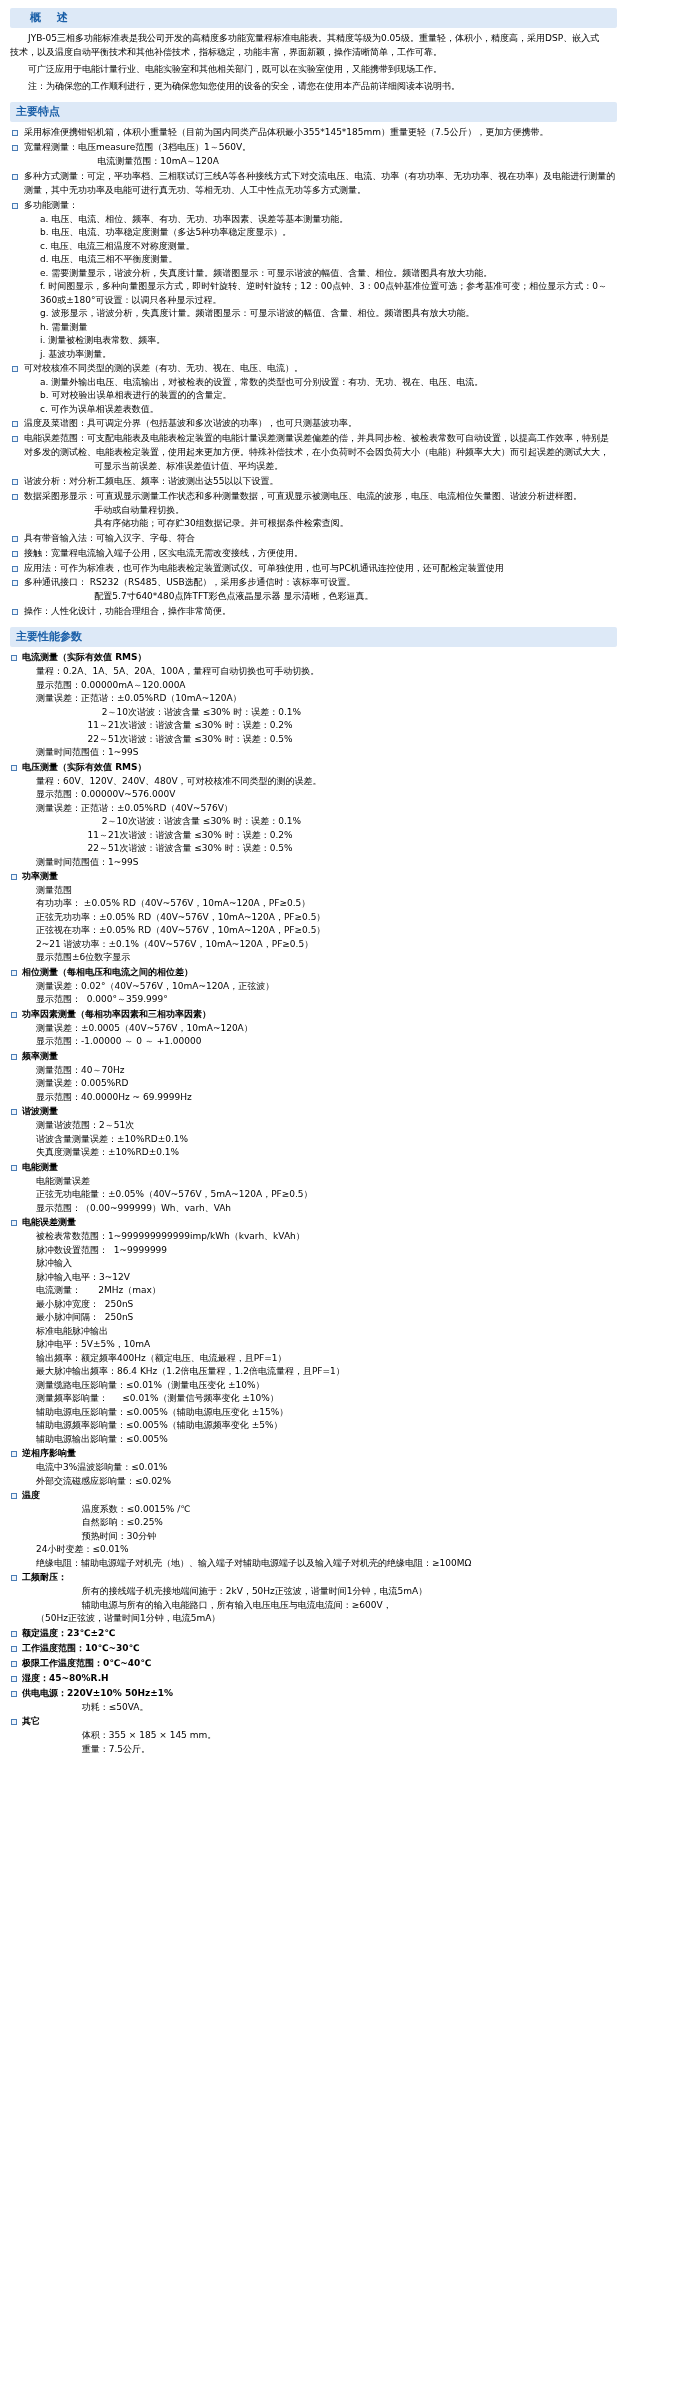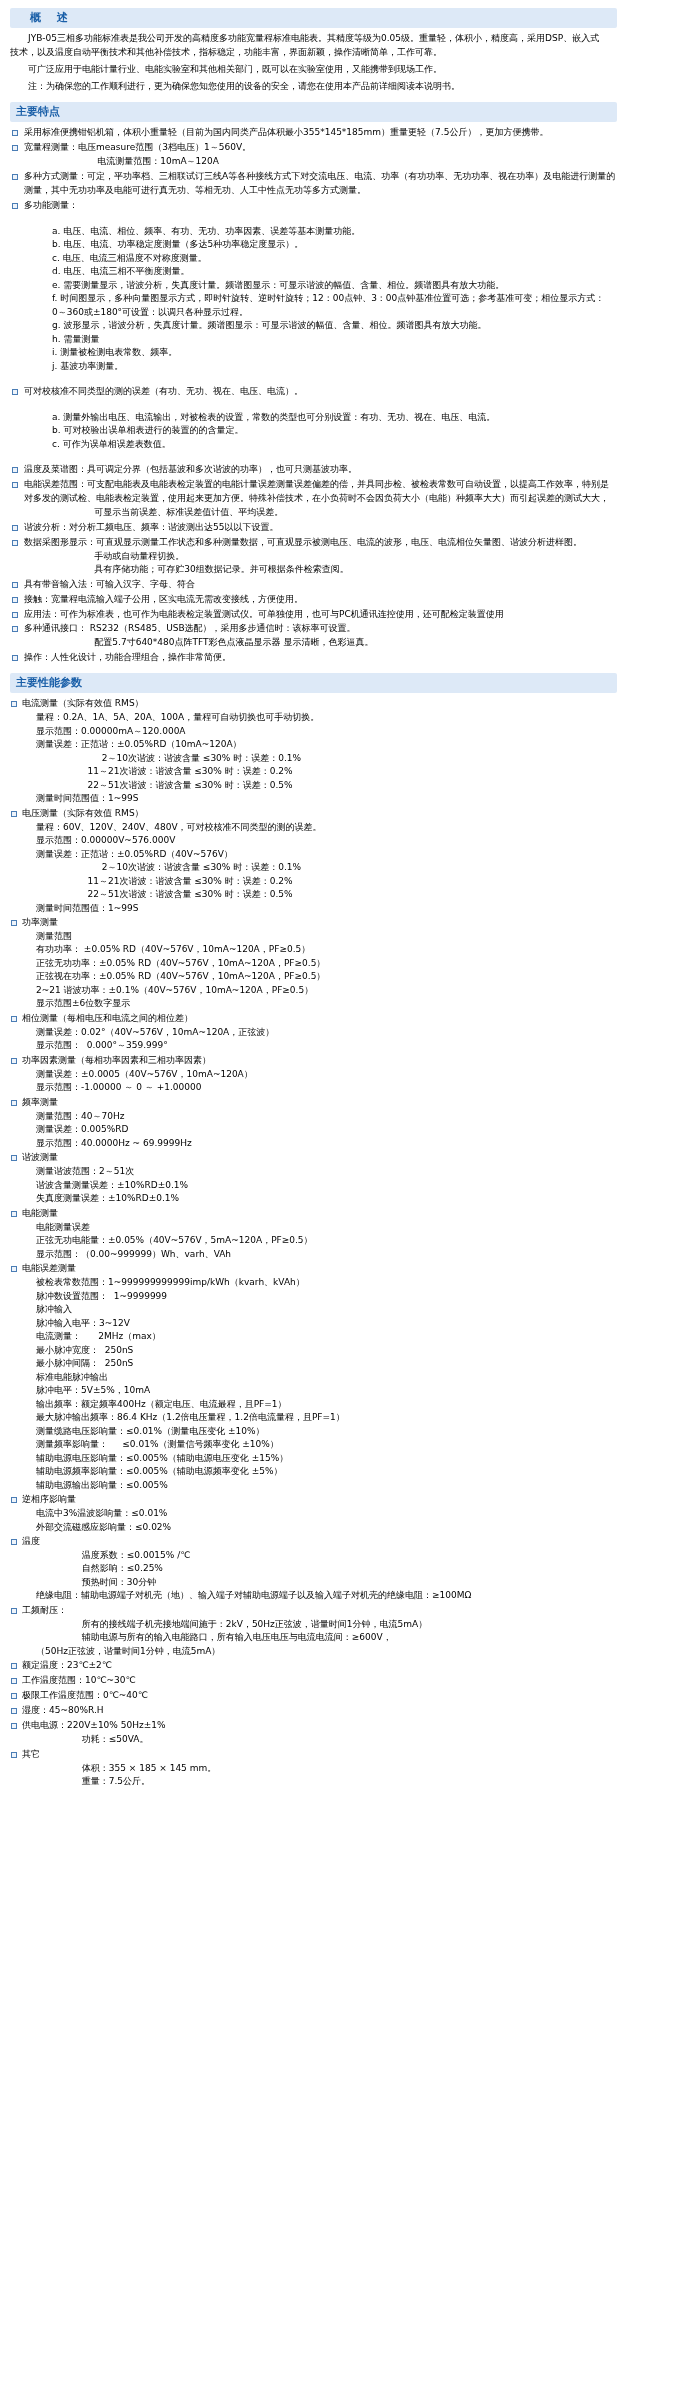--- a/index.html
+++ b/index.html
@@ -54,21 +54,21 @@
   .feature-item > .bullet-sq {
     position: absolute;
     left: 2px;
     top: 4px;
     width: 6px;
     height: 6px;
     border: 1px solid #4a7db5;
     background: #eef4fb;
   }
   .sub-list {
-    margin: 12px;
+    margin: 0;
     padding: 0;
     list-style: none;
   }
   .sub-item {
     padding-left: 16px;
     line-height: 1.5;
   }
   .spec-list {
     margin: 0;
     padding: 0;
@@ -82,21 +82,21 @@
   .spec-block > .bullet-sq {
     position: absolute;
     left: 1px;
     top: 4px;
     width: 6px;
     height: 6px;
     border: 1px solid #4a7db5;
     background: #eef4fb;
   }
   .spec-head {
-    font-weight: normal;
+    font-weight: bold;
     line-height: 1.55;
   }
   .spec-line {
     padding-left: 14px;
     line-height: 1.5;
   }
   .nowrap { white-space: pre-wrap; }
 </style>
 </head>
 <body>
@@ -310,20 +310,21 @@
       <div class="spec-line nowrap">电流中3%温波影响量：≤0.01%</div>
       <div class="spec-line nowrap">外部交流磁感应影响量：≤0.02%</div>
     </li>
 
     <li class="spec-block">
       <span class="bullet-sq"></span>
       <div class="spec-head">温度</div>
       <div class="spec-line nowrap">                温度系数：≤0.0015% /℃</div>
       <div class="spec-line nowrap">                自然影响：≤0.25%</div>
       <div class="spec-line nowrap">                预热时间：30分钟</div>
+      <div class="spec-line nowrap">24小时变差：≤0.01%</div>
       <div class="spec-line nowrap">绝缘电阻：辅助电源端子对机壳（地）、输入端子对辅助电源端子以及输入端子对机壳的绝缘电阻：≥100MΩ</div>
     </li>
 
     <li class="spec-block">
       <span class="bullet-sq"></span>
       <div class="spec-head">工频耐压：</div>
       <div class="spec-line nowrap">                所有的接线端子机壳接地端间施于：2kV，50Hz正弦波，谐量时间1分钟，电流5mA）</div>
       <div class="spec-line nowrap">                辅助电源与所有的输入电能路口，所有输入电压电压与电流电流间：≥600V，</div>
       <div class="spec-line nowrap">（50Hz正弦波，谐量时间1分钟，电流5mA）</div>
     </li>

